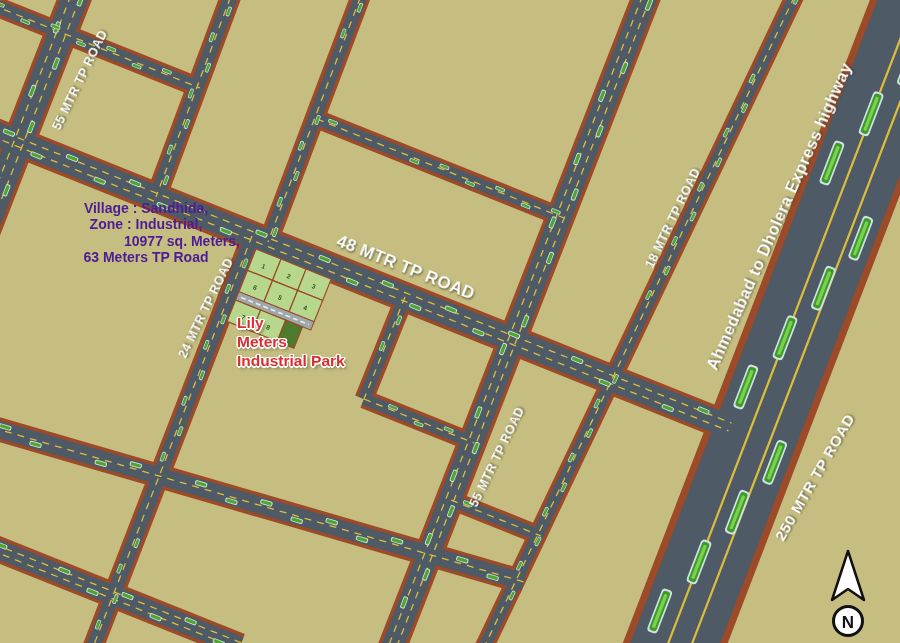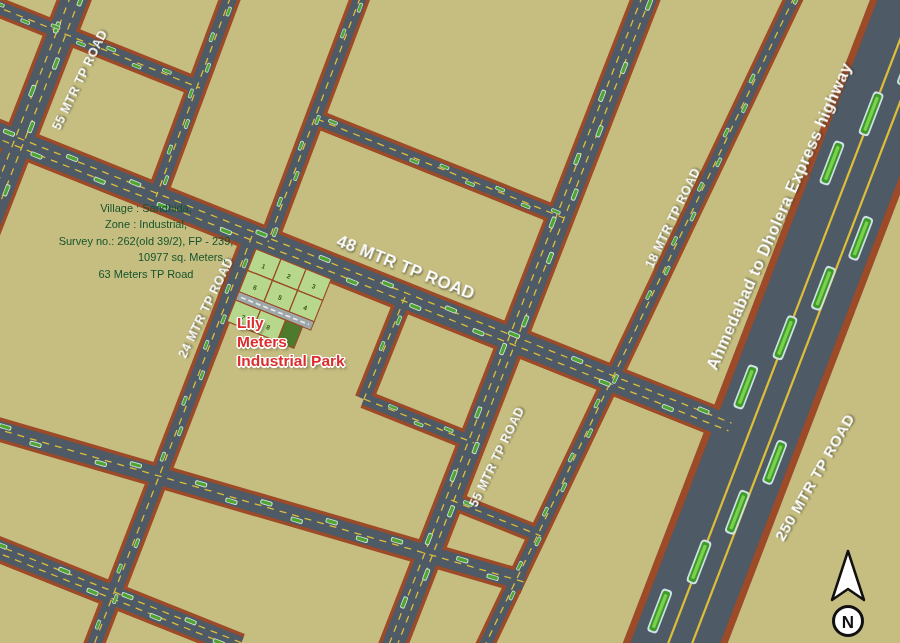--- a/index.html
+++ b/index.html
@@ -19,22 +19,22 @@
   .plot-num{fill:#33581a;font-weight:bold;font-size:6.5px;text-anchor:middle;dominant-baseline:central;}
   .road-label{
     fill:#ffffff;font-weight:bold;letter-spacing:.4px;
     text-anchor:middle;dominant-baseline:central;
     filter:drop-shadow(1px 1.5px 1.2px rgba(50,50,30,.75));
   }
   .compass-shape{fill:#ffffff;stroke:#111111;stroke-linejoin:round;}
   .compass-n{fill:#111111;font-weight:bold;font-size:17px;text-anchor:middle;dominant-baseline:central;}
   .info-block{
     position:absolute;left:8px;top:200px;width:276px;
-    font-weight:normal;font-size:11px;line-height:16.4px;
-    color:#14532d;text-align:center;white-space:nowrap;
+    font-weight:bold;font-size:14px;line-height:16.4px;
+    color:#4c1d95;text-align:center;white-space:nowrap;
   }
   .info-block .indent{margin-left:72px;}
   .site-label{
     position:absolute;left:237px;top:313px;
     font-weight:bold;font-size:15.5px;line-height:19px;
     color:var(--lily,#dd2e2e);white-space:nowrap;
     text-shadow:
       -1.5px 0 0 #fff,1.5px 0 0 #fff,0 -1.5px 0 #fff,0 1.5px 0 #fff,
       -1px -1px 0 #fff,1px 1px 0 #fff,-1px 1px 0 #fff,1px -1px 0 #fff,
       2.5px 3px 3px rgba(60,60,40,.55);
@@ -432,21 +432,20 @@
     <g>
       <polygon class="compass-shape" stroke-width="2.5" points="848,551 832,600 848,589 864,600"></polygon>
       <circle class="compass-shape" stroke-width="3" cx="848" cy="621" r="14.5"></circle>
       <text class="compass-n" x="848" y="622">N</text>
     </g>
   </svg>
 
   <div class="info-block">
     <div>Village : Sandhida,</div>
     <div>Zone : Industrial,</div>
-    <div>Survey no.: 262(old 39/2), FP - 239,</div>
     <div class="indent">10977 sq. Meters,</div>
     <div>63 Meters TP Road</div>
   </div>
 
   <div class="site-label">
     <div>Lily</div>
     <div>Meters</div>
     <div>Industrial Park</div>
   </div>
 </div>

